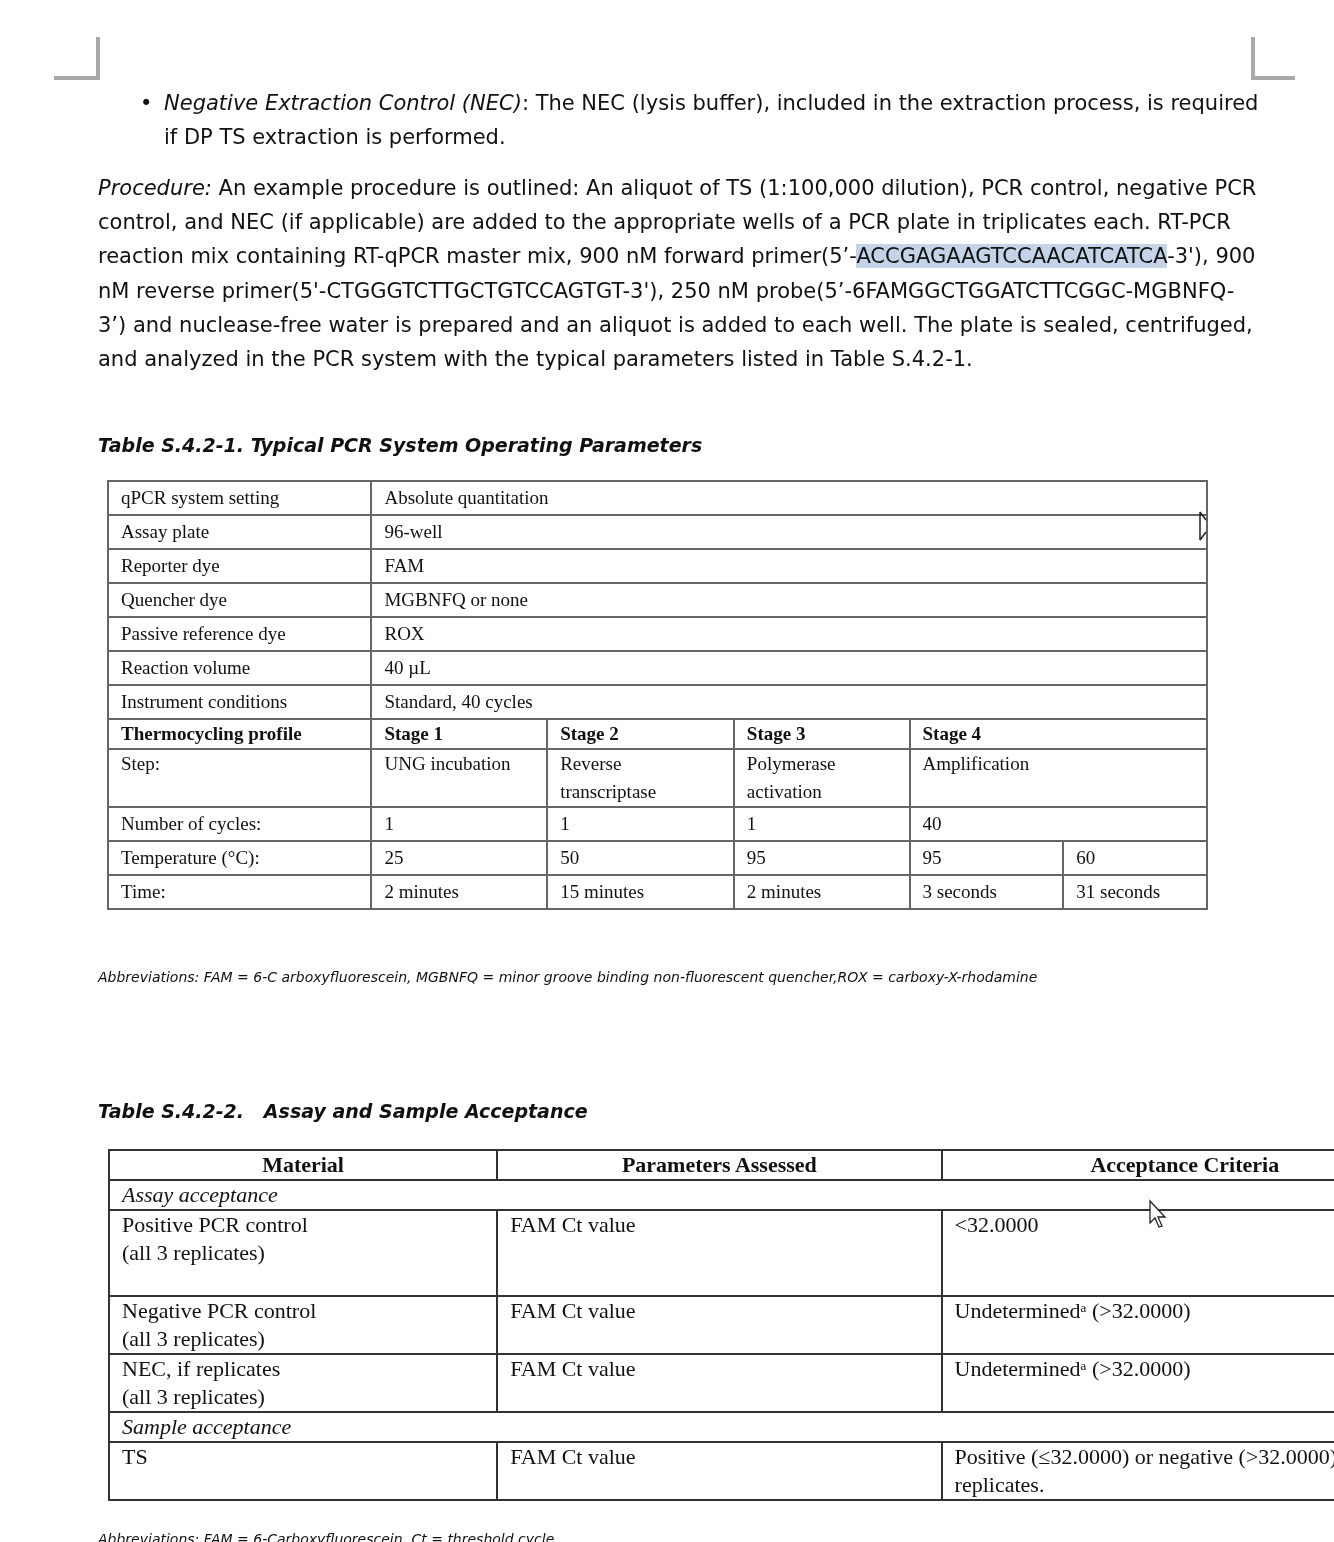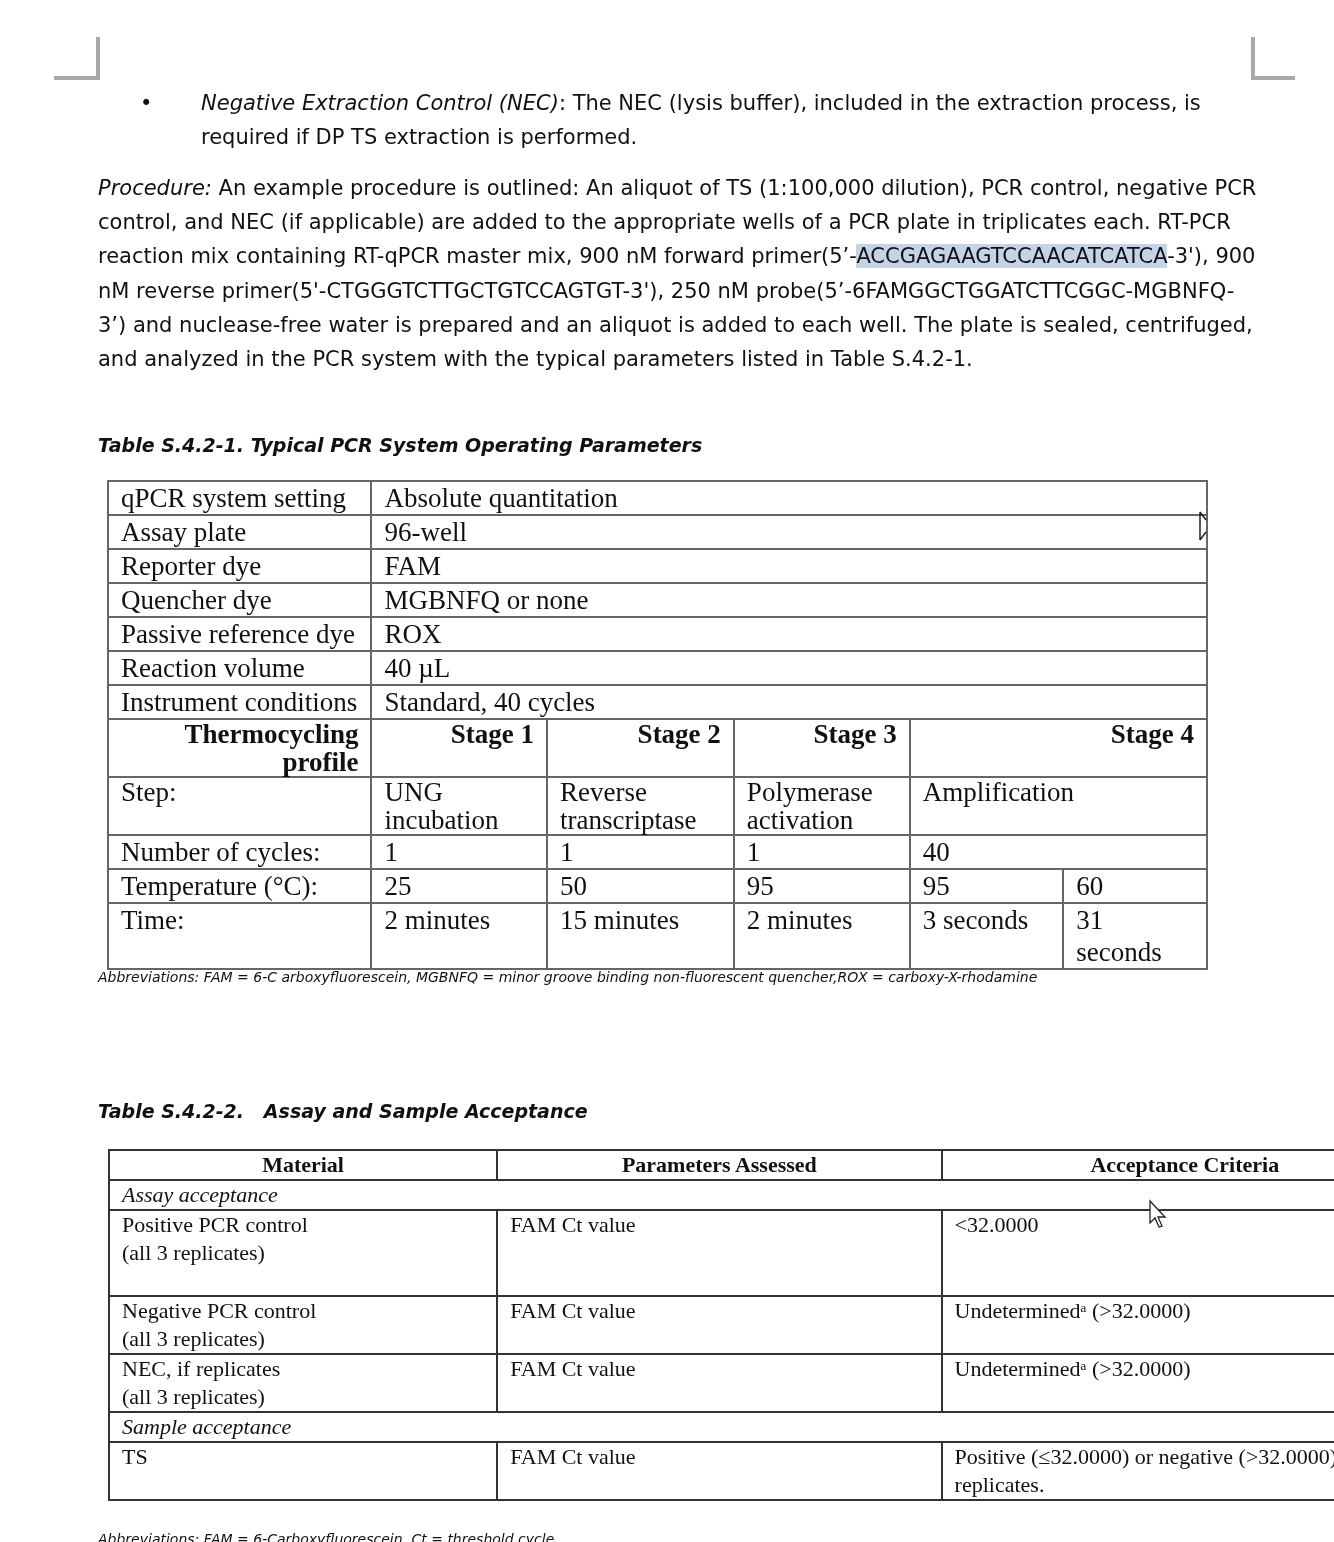--- a/index.html
+++ b/index.html
@@ -6,35 +6,35 @@
   body { width: 1334px; height: 1542px; position: relative; overflow: hidden; color: #111; }
   .sans { font-family: "DejaVu Sans", "Liberation Sans", sans-serif; }
   .serif { font-family: "Liberation Serif", "DejaVu Serif", serif; }
 
   .corner { position: absolute; border-color: #a9a9a9; border-style: solid; }
   .corner-tl { left: 54px; top: 37px; width: 42px; height: 39px; border-width: 0 4px 4px 0; }
   .corner-tr { left: 1251px; top: 37px; width: 40px; height: 39px; border-width: 0 0 4px 4px; }
 
   .bullet-item { position: absolute; left: 140px; top: 86px; width: 1120px; font-size: 21px; line-height: 34px; }
   .bullet-dot { position: absolute; left: 0; top: 0; width: 20px; }
-  .bullet-text { margin-left: 61px; display: block; }
+  .bullet-text { margin-left: 24px; display: block; }
 
   .para { position: absolute; left: 98px; top: 171px; width: 1160px; font-size: 21px; line-height: 34.2px; }
   .hl { background: #c5d3e8; margin-top: 44px; }
 
   .caption { position: absolute; left: 98px; font-size: 19px; font-weight: bold; font-style: italic; }
   .cap1 { top: 434px; }
   .cap2 { top: 1100px; }
 
   table { border-collapse: collapse; position: absolute; }
   td, th { border: 2px solid #555; padding: 0 12px; vertical-align: top; font-weight: normal; text-align: left; }
 
-  .t1 { left: 107px; top: 480px; width: 1101px; font-size: 27px; }
+  .t1 { left: 107px; top: 480px; width: 1101px; font-size: 19px; }
   .t1 td { height: 32px; line-height: 32px; border-color: #666; }
-  .t1 .hdr td { font-weight: bold; height: 28px; line-height: 28px; text-align: right; }
+  .t1 .hdr td { font-weight: bold; height: 28px; line-height: 28px; }
   .t1 .step td { height: 56px; line-height: 28px; }
 
   .abbr { position: absolute; left: 98px; font-size: 14px; font-style: italic; line-height: 34px; }
   .abbr1 { top: 960px; width: 1130px; }
   .abbr2 { top: 1522px; }
 
   .t2 { left: 108px; top: 1149px; width: 1321px; font-size: 22px; }
   .t2 td, .t2 th { border-color: #333; line-height: 28px; }
   .t2 th { font-weight: bold; text-align: center; height: 28px; }
   .t2 .section td { font-style: italic; height: 28px; margin-left: 30px; }

